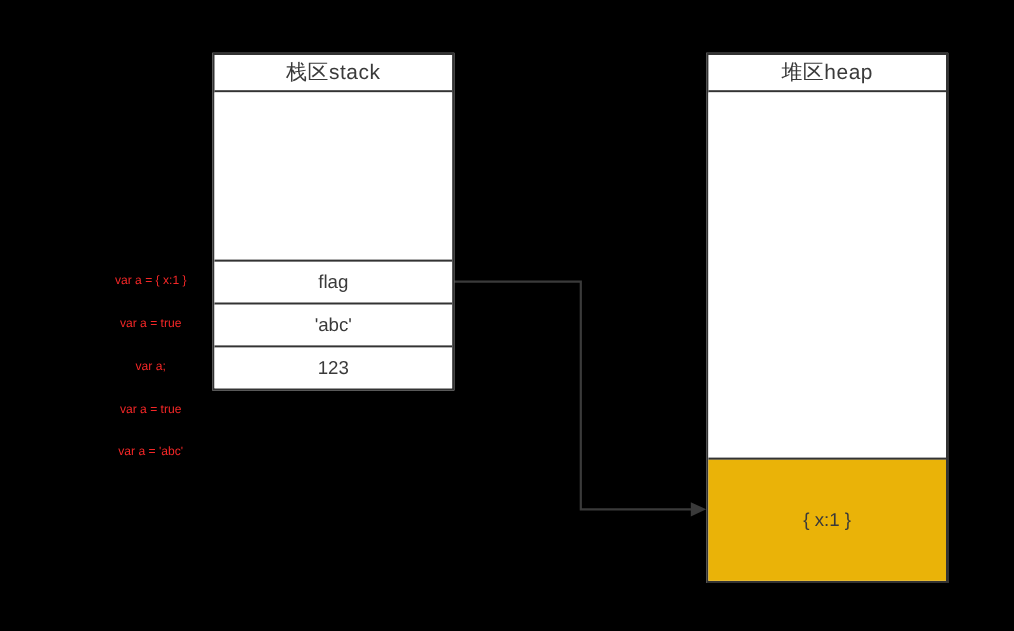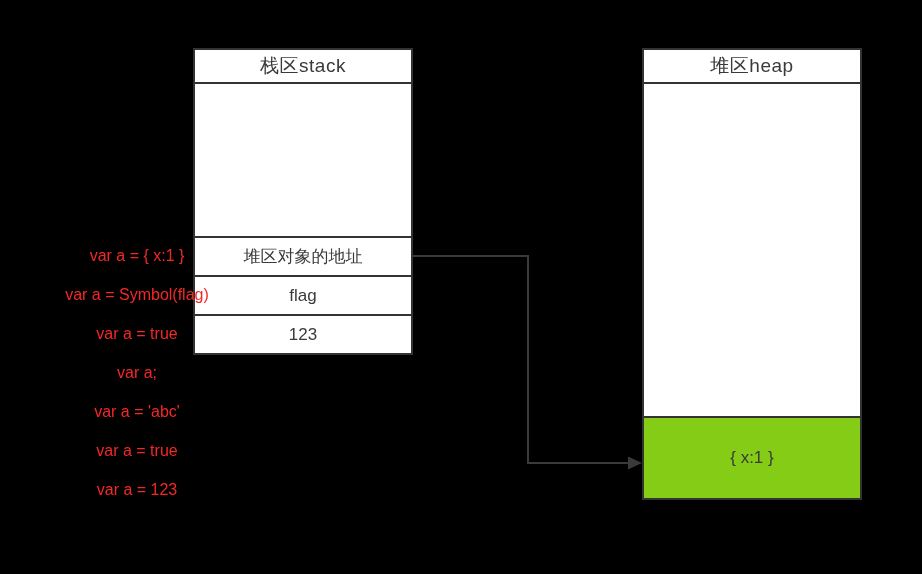--- a/index.html
+++ b/index.html
@@ -57,41 +57,41 @@
     display: flex;
     align-items: center;
     justify-content: center;
     font-size: 17px;
     color: #3a3a3a;
     background: #ffffff;
   }
   .stack-row:last-child { border-bottom: none; }
 
   .heap-object-cell {
-    height: 80px;
+    height: 110px;
     display: flex;
     align-items: center;
     justify-content: center;
     font-size: 17px;
     color: #3a3a3a;
-    background: #84cc16;
+    background: #eab308;
   }
 
   
   .labels-col {
     position: absolute;
     left: 62px;
     top: 236px;
     width: 150px;
   }
   .var-label {
     height: 39px;
     line-height: 39px;
     text-align: center;
-    font-size: 16px;
+    font-size: 11px;
     color: #f42727;
     white-space: nowrap;
   }
 
   
   .arrow-overlay {
     position: absolute;
     left: 0; top: 0;
     width: 922px;
     height: 574px;
@@ -104,33 +104,31 @@
 <div class="stage">
 
   <svg class="arrow-overlay" viewBox="0 0 922 574" xmlns="http://www.w3.org/2000/svg">
     <polyline points="413,256 528,256 528,463 629,463" fill="none" stroke="#3a3a3a" stroke-width="2"></polyline>
     <polygon points="642,463 628,456.5 628,469.5" fill="#3a3a3a"></polygon>
   </svg>
 
   <div class="memory-box stack-box">
     <div class="box-title">栈区stack</div>
     <div class="stack-empty"></div>
-    <div class="stack-row">堆区对象的地址</div>
     <div class="stack-row">flag</div>
+    <div class="stack-row">'abc'</div>
     <div class="stack-row">123</div>
   </div>
 
   <div class="labels-col">
     <div class="var-label">var a = { x:1 }</div>
-    <div class="var-label">var a = Symbol(flag)</div>
     <div class="var-label">var a = true</div>
     <div class="var-label">var a;</div>
+    <div class="var-label">var a = true</div>
     <div class="var-label">var a = 'abc'</div>
-    <div class="var-label">var a = true</div>
-    <div class="var-label">var a = 123</div>
   </div>
 
   <div class="memory-box heap-box">
     <div class="box-title">堆区heap</div>
     <div class="heap-empty"></div>
     <div class="heap-object-cell">{ x:1 }</div>
   </div>
 
 </div>
 

